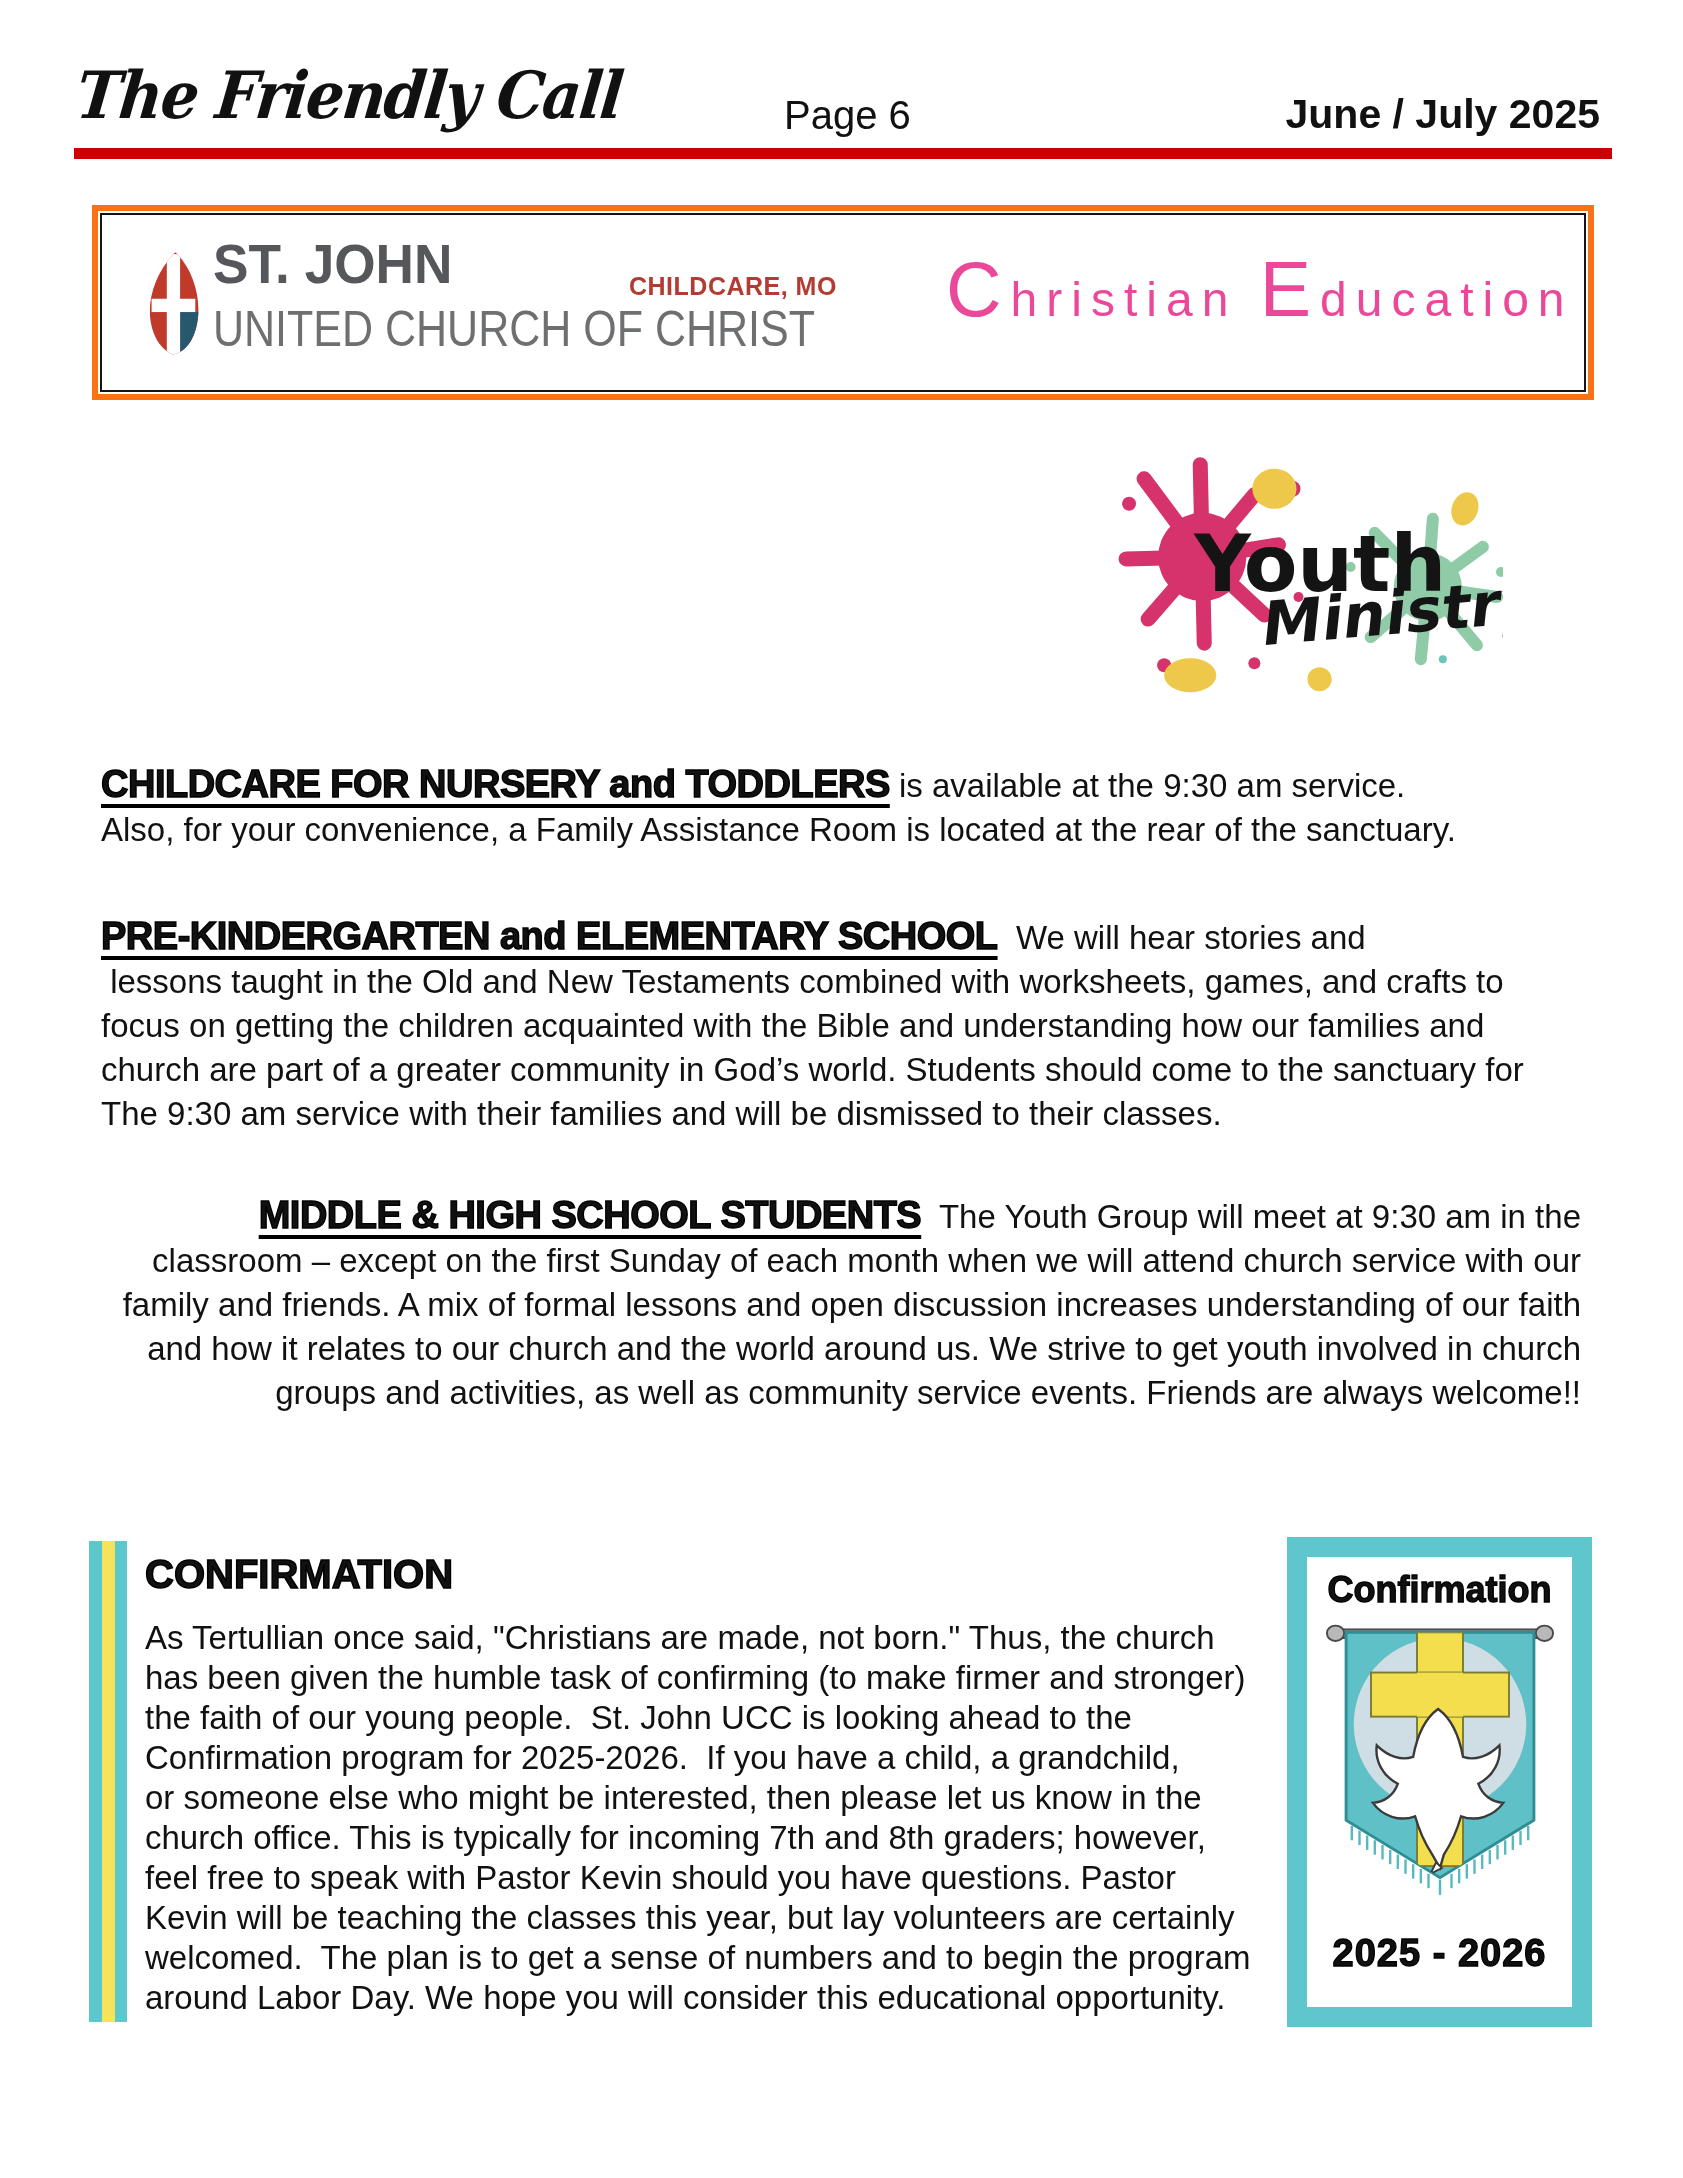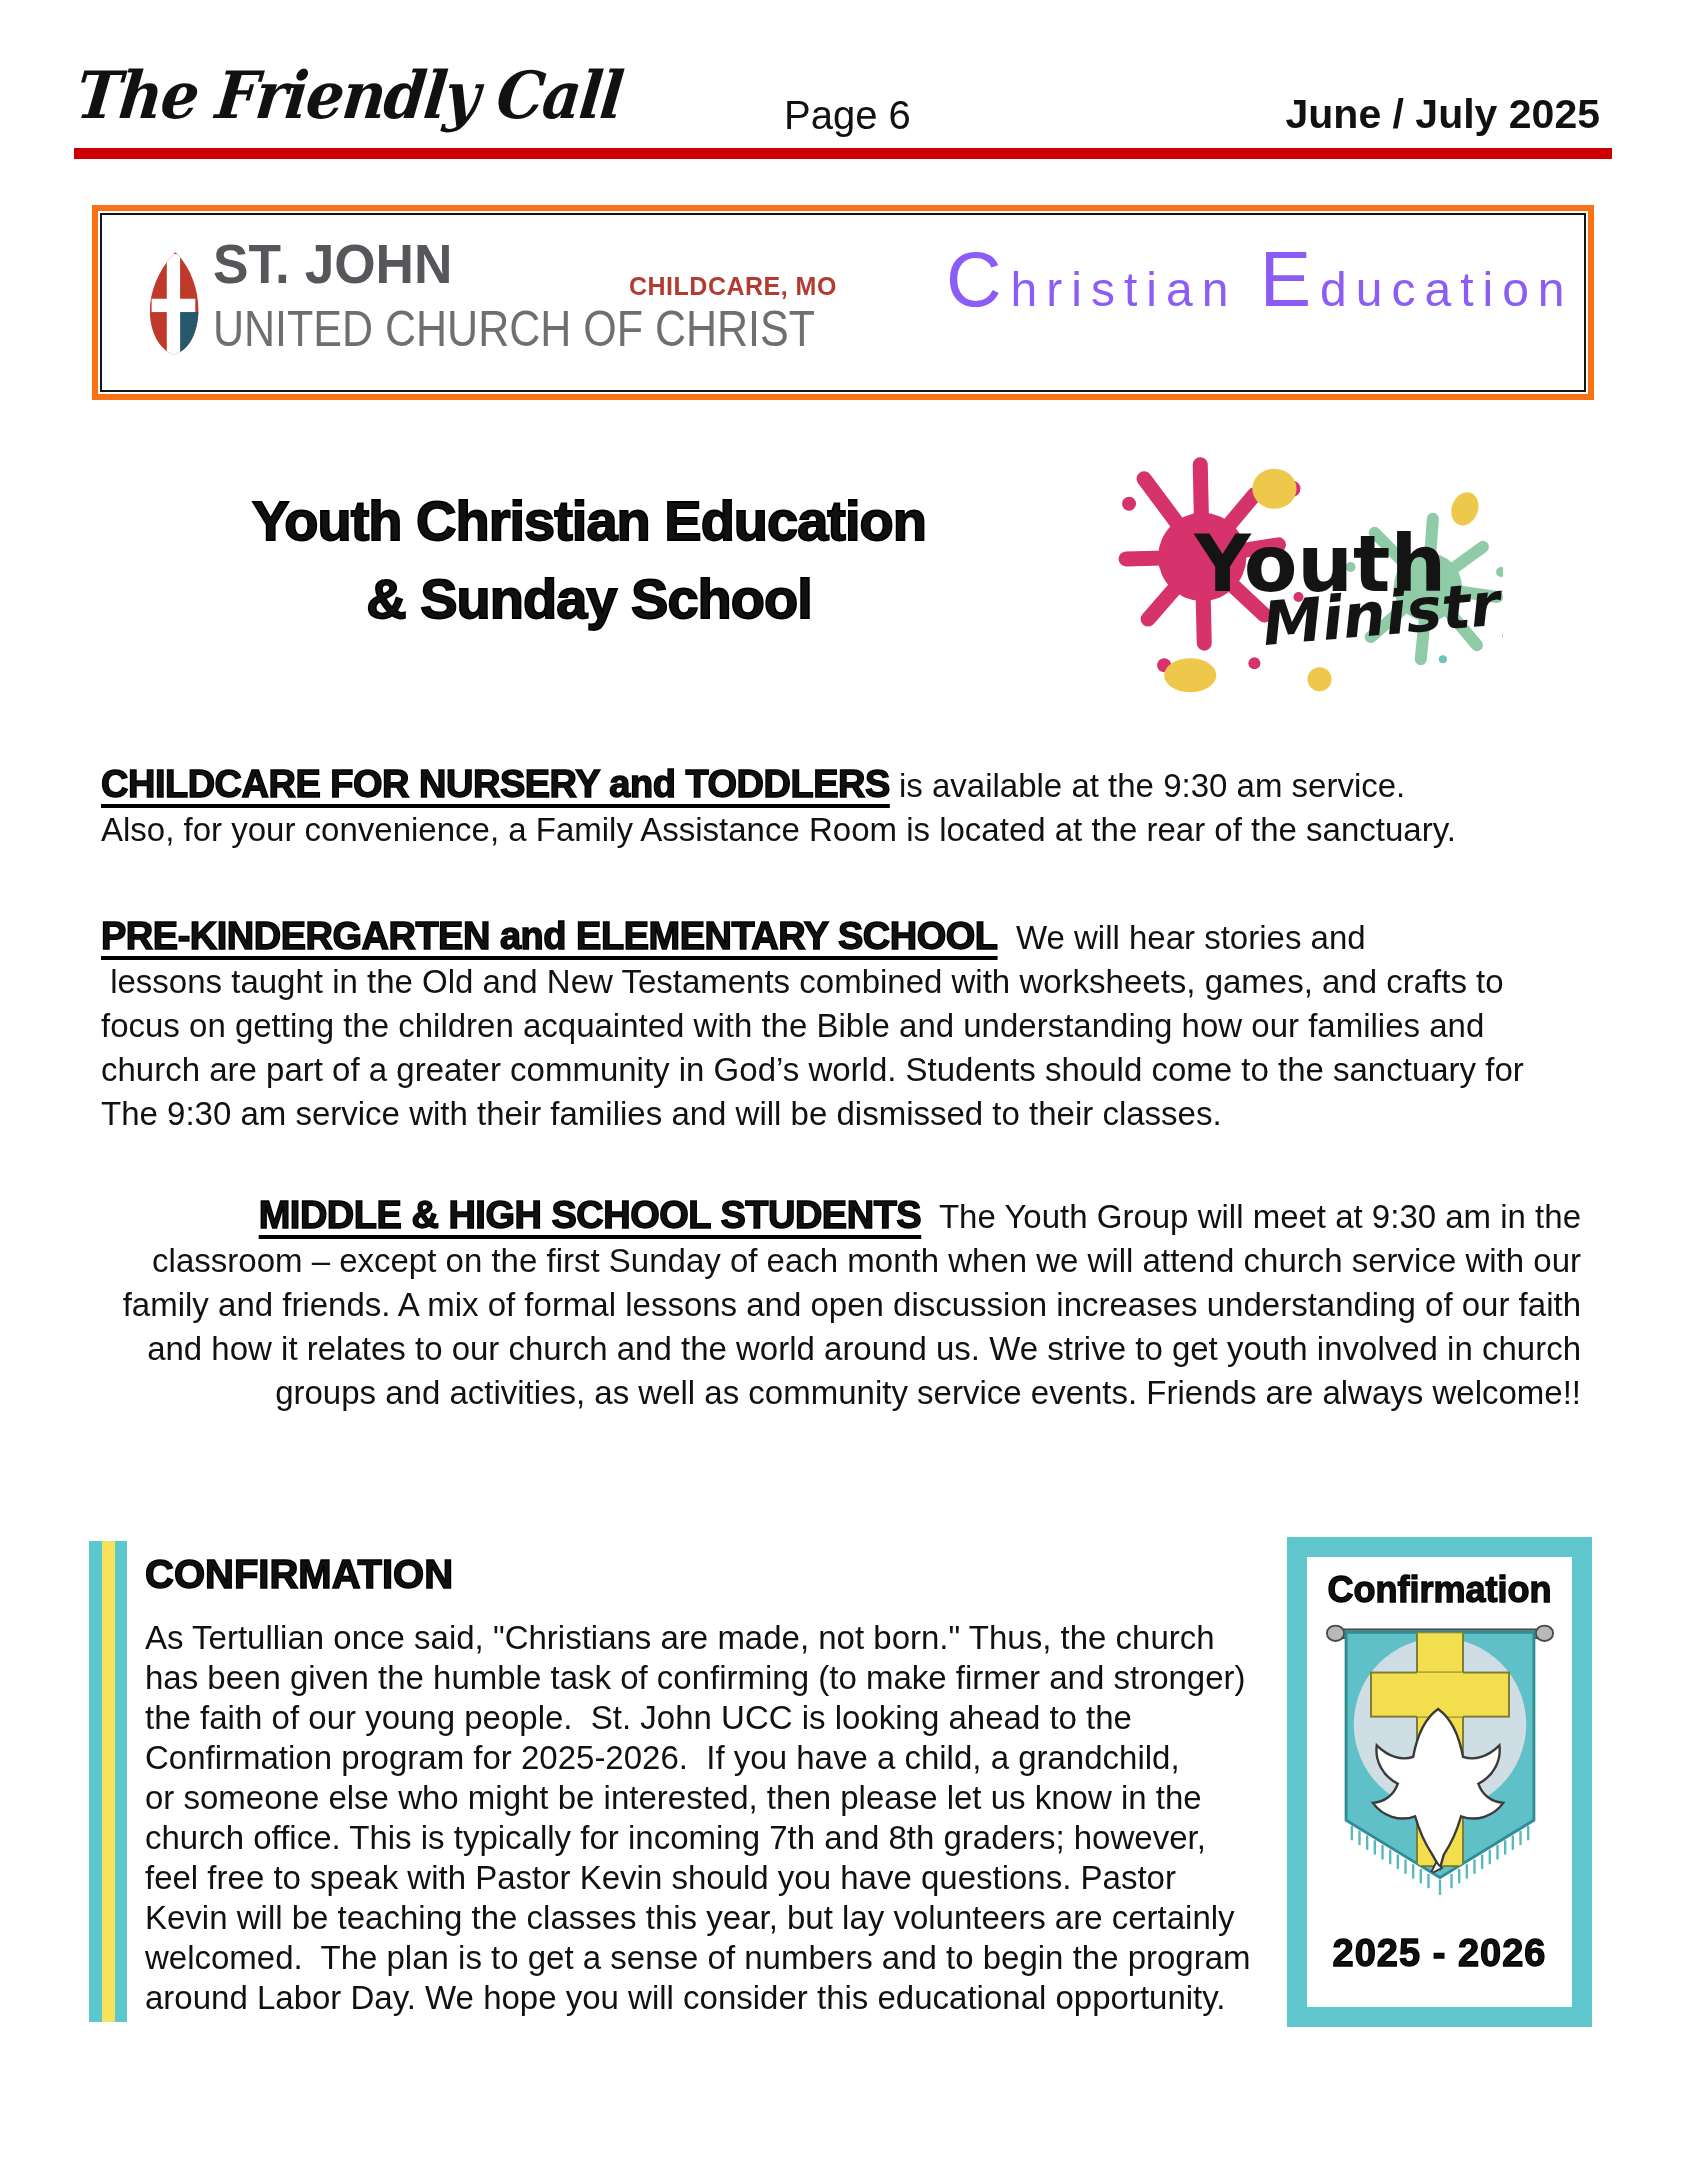--- a/index.html
+++ b/index.html
@@ -17,22 +17,22 @@
 
   
   .logo-box{left:92px;top:205px;width:1502px;height:195px;border:6px solid #f97316;box-sizing:border-box;}
   .logo-box-inner{position:absolute;inset:2px;border:2px solid #141414;}
   .church-logo{left:42px;top:22px;width:57px;height:133px;}
   .church-name{left:111px;top:16px;font-size:56px;font-weight:bold;color:#55575b;
     transform:scaleX(.95);transform-origin:left top;white-space:nowrap;}
   .church-denom{left:111px;top:85px;font-size:50px;color:#6d6f71;
     transform:scaleX(.86);transform-origin:left top;white-space:nowrap;}
   .church-loc{left:527px;top:57px;font-size:25px;font-weight:bold;color:#b23b32;letter-spacing:0.5px;}
-  .christian-ed{left:844px;top:34px;width:614px;font-weight:300;color:#8b5cf6;
-    letter-spacing:9px;font-size:48px;line-height:60px;white-space:nowrap;}
+  .christian-ed{left:844px;top:34px;width:614px;font-weight:300;color:#ec4899;
+    letter-spacing:9px;font-size:48px;line-height:81px;white-space:nowrap;}
   .christian-ed .bigcap{font-size:77px;font-weight:300;}
 
   
   .main-title{left:94px;top:482px;width:990px;text-align:center;font-size:56px;line-height:78px;
     font-weight:900;letter-spacing:-1px;-webkit-text-stroke:1.8px #000;}
   .youth-graphic{left:1102px;top:446px;width:401px;height:292px;}
 
   
   .para{font-size:33px;line-height:44px;white-space:pre-wrap;}
   .s1{left:101px;top:729px;width:1475px;}
@@ -78,24 +78,20 @@
           <rect x="8" y="50" width="46" height="14" fill="#ffffff"></rect>
         </g>
       </svg>
       <div class="abs church-name">ST. JOHN</div>
       <div class="abs church-denom">UNITED CHURCH OF CHRIST</div>
       <div class="abs church-loc">CHILDCARE, MO</div>
       <div class="abs christian-ed"><span class="bigcap">C</span><span>hristian </span><span class="bigcap">E</span><span>ducation</span></div>
     </div>
   </div>
 
-  <div class="abs main-title">
-    <div>Youth Christian Education</div>
-    <div>&amp; Sunday School</div>
-  </div>
 
   <svg class="abs youth-graphic" viewBox="0 0 400 290">
 
     <g stroke="#d6336c" stroke-width="15" stroke-linecap="round" fill="none">
       <line x1="100" y1="110" x2="42" y2="32"></line>
       <line x1="100" y1="110" x2="98" y2="18"></line>
       <line x1="100" y1="110" x2="152" y2="48"></line>
       <line x1="100" y1="110" x2="176" y2="98"></line>
       <line x1="100" y1="110" x2="162" y2="168"></line>
       <line x1="100" y1="110" x2="102" y2="196"></line>

